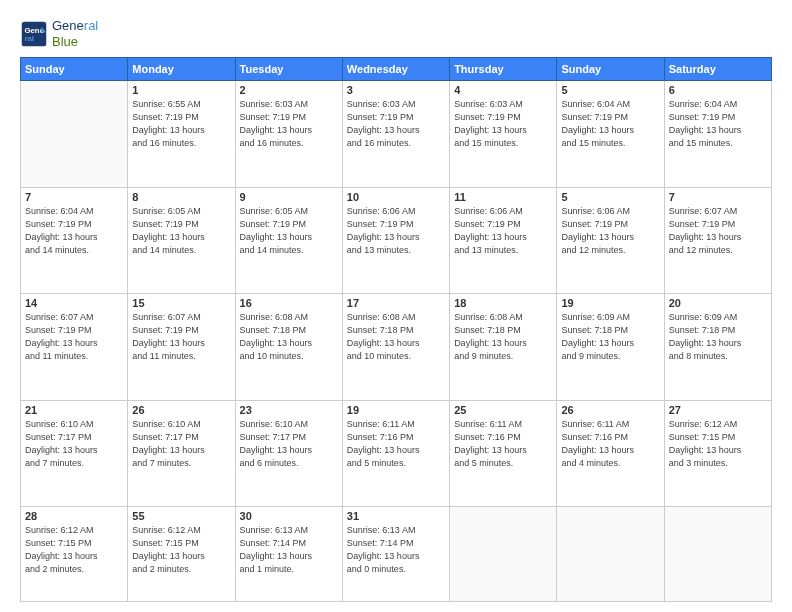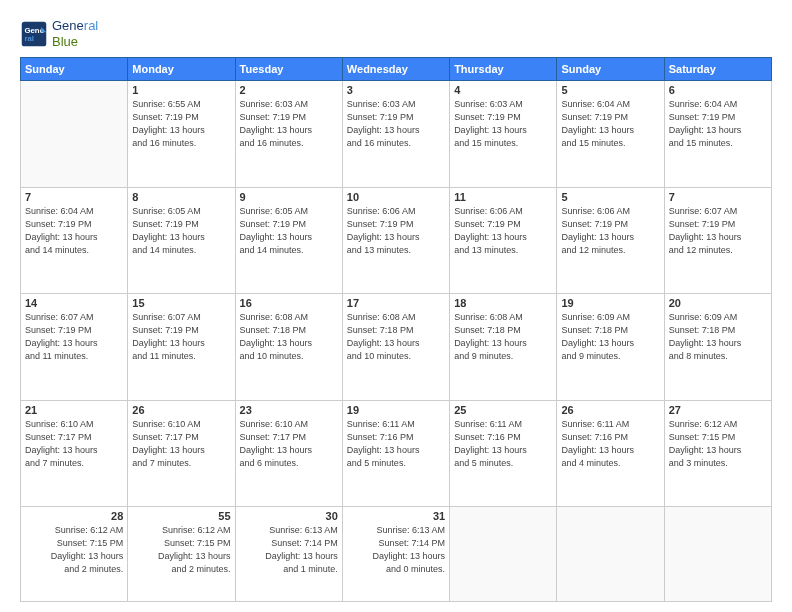--- a/index.html
+++ b/index.html
@@ -77,21 +77,20 @@
       font-size: 9.5px;
       color: #333;
       background: #fff;
       height: 82px;
     }
     .calendar td.empty {
       background: #f9f9f9;
     }
     .calendar tr:last-child td {
       height: 72px;
-      text-align: right;
     }
     .day-num {
       font-size: 11px;
       font-weight: bold;
       color: #333;
       display: block;
       margin-bottom: 2px;
     }
     .day-info {
       font-size: 9px;

